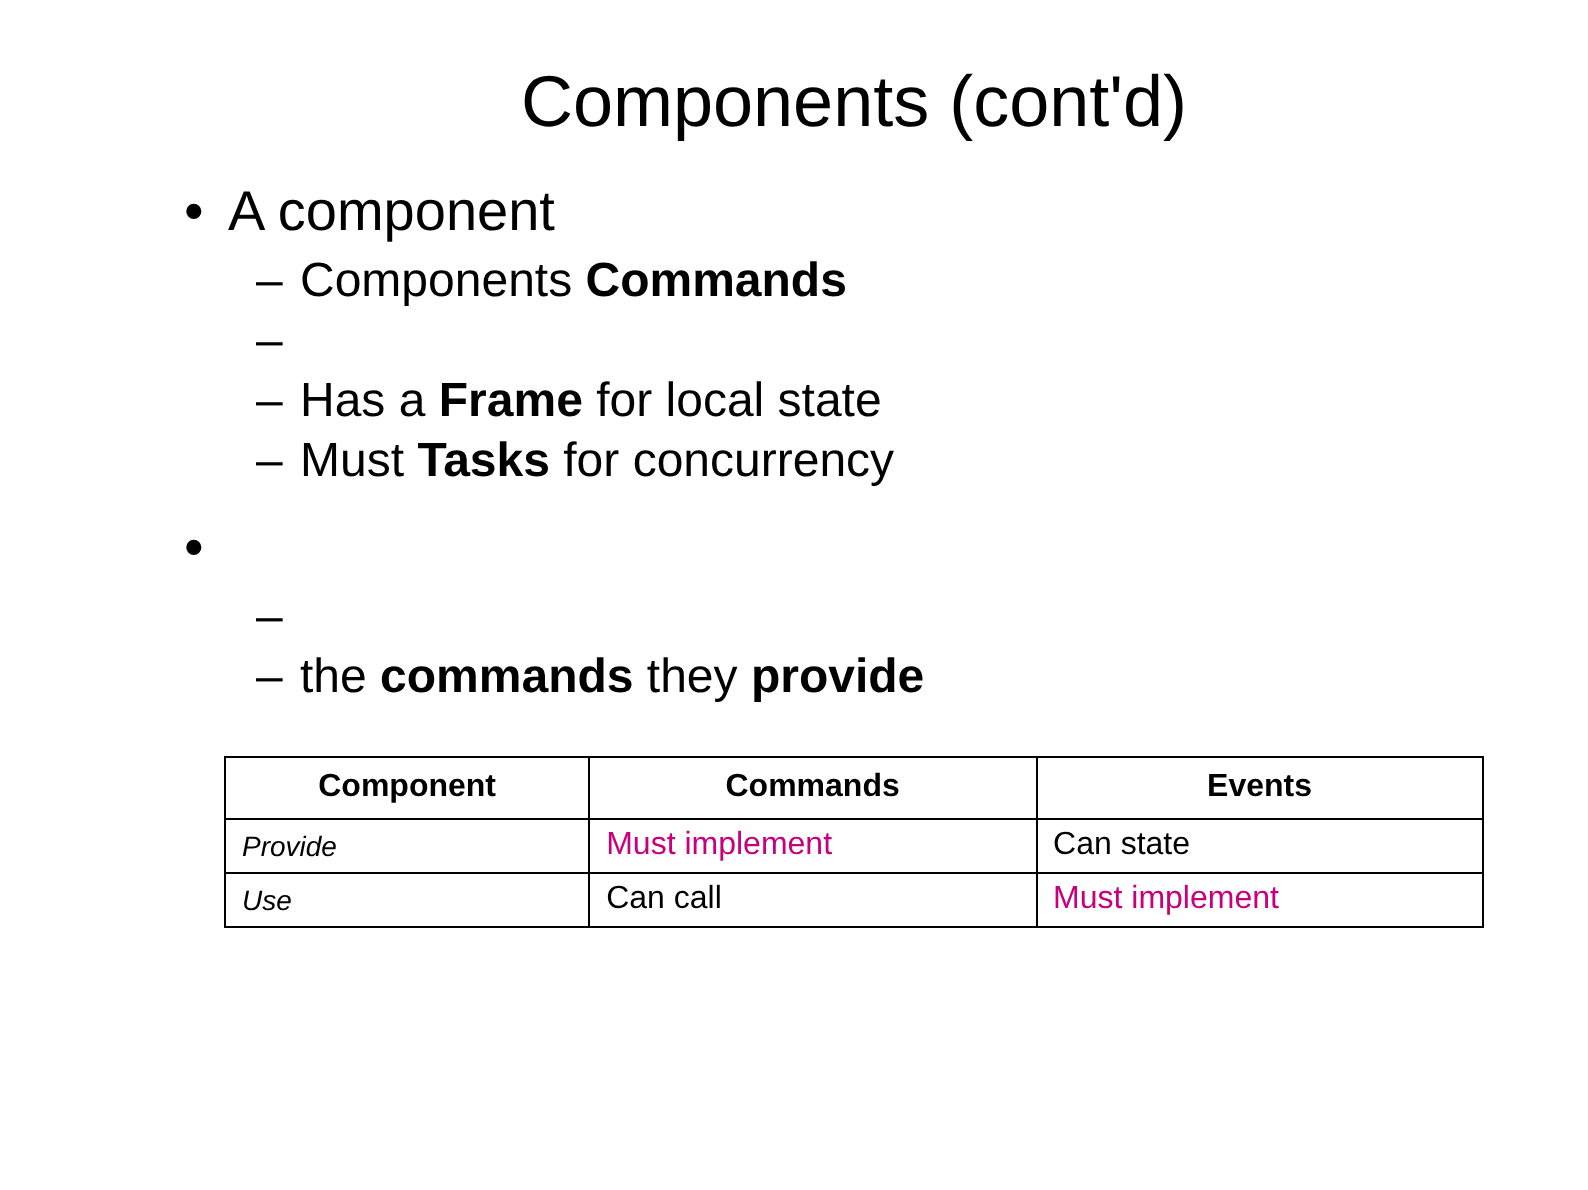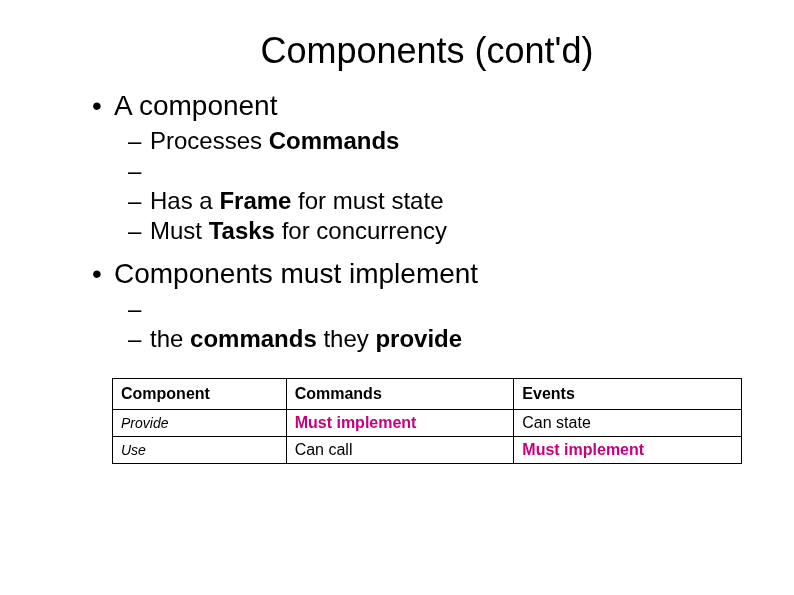--- a/index.html
+++ b/index.html
@@ -63,64 +63,64 @@
   }
   th, td {
     border: 1.5px solid #000;
     padding: 4px 8px;
     font-size: 16px;
     text-align: left;
     vertical-align: middle;
   }
   th {
     font-weight: 700;
+    text-align: center;
     padding: 6px 8px;
   }
   td.row-header {
     font-style: italic;
     font-size: 14px;
     font-weight: 400;
   }
   .must {
     color: #c7007d;
-    font-weight: 700;
+    font-weight: 400;
   }
 </style>
 </head>
 <body>
 
 <div class="slide">
 
   <h1 class="title">Components (cont'd)</h1>
 
   <div class="bullet-l1">
     <span class="dot">•</span>
     <span>A component</span>
   </div>
   <div class="sub-list">
     <div class="bullet-l2">
       <span class="dash">–</span>
-      <span><span>Processes </span><span class="b">Commands</span></span>
+      <span><span>Components </span><span class="b">Commands</span></span>
     </div>
     <div class="bullet-l2">
       <span class="dash">–</span>
     </div>
     <div class="bullet-l2">
       <span class="dash">–</span>
-      <span><span>Has a </span><span class="b">Frame</span><span> for must state</span></span>
+      <span><span>Has a </span><span class="b">Frame</span><span> for local state</span></span>
     </div>
     <div class="bullet-l2">
       <span class="dash">–</span>
       <span><span>Must </span><span class="b">Tasks</span><span> for concurrency</span></span>
     </div>
   </div>
 
   <div class="bullet-l1">
     <span class="dot">•</span>
-    <span>Components must implement</span>
   </div>
   <div class="sub-list">
     <div class="bullet-l2">
       <span class="dash">–</span>
     </div>
     <div class="bullet-l2">
       <span class="dash">–</span>
       <span><span>the </span><span class="b">commands</span><span> they </span><span class="b">provide</span></span>
     </div>
   </div>

